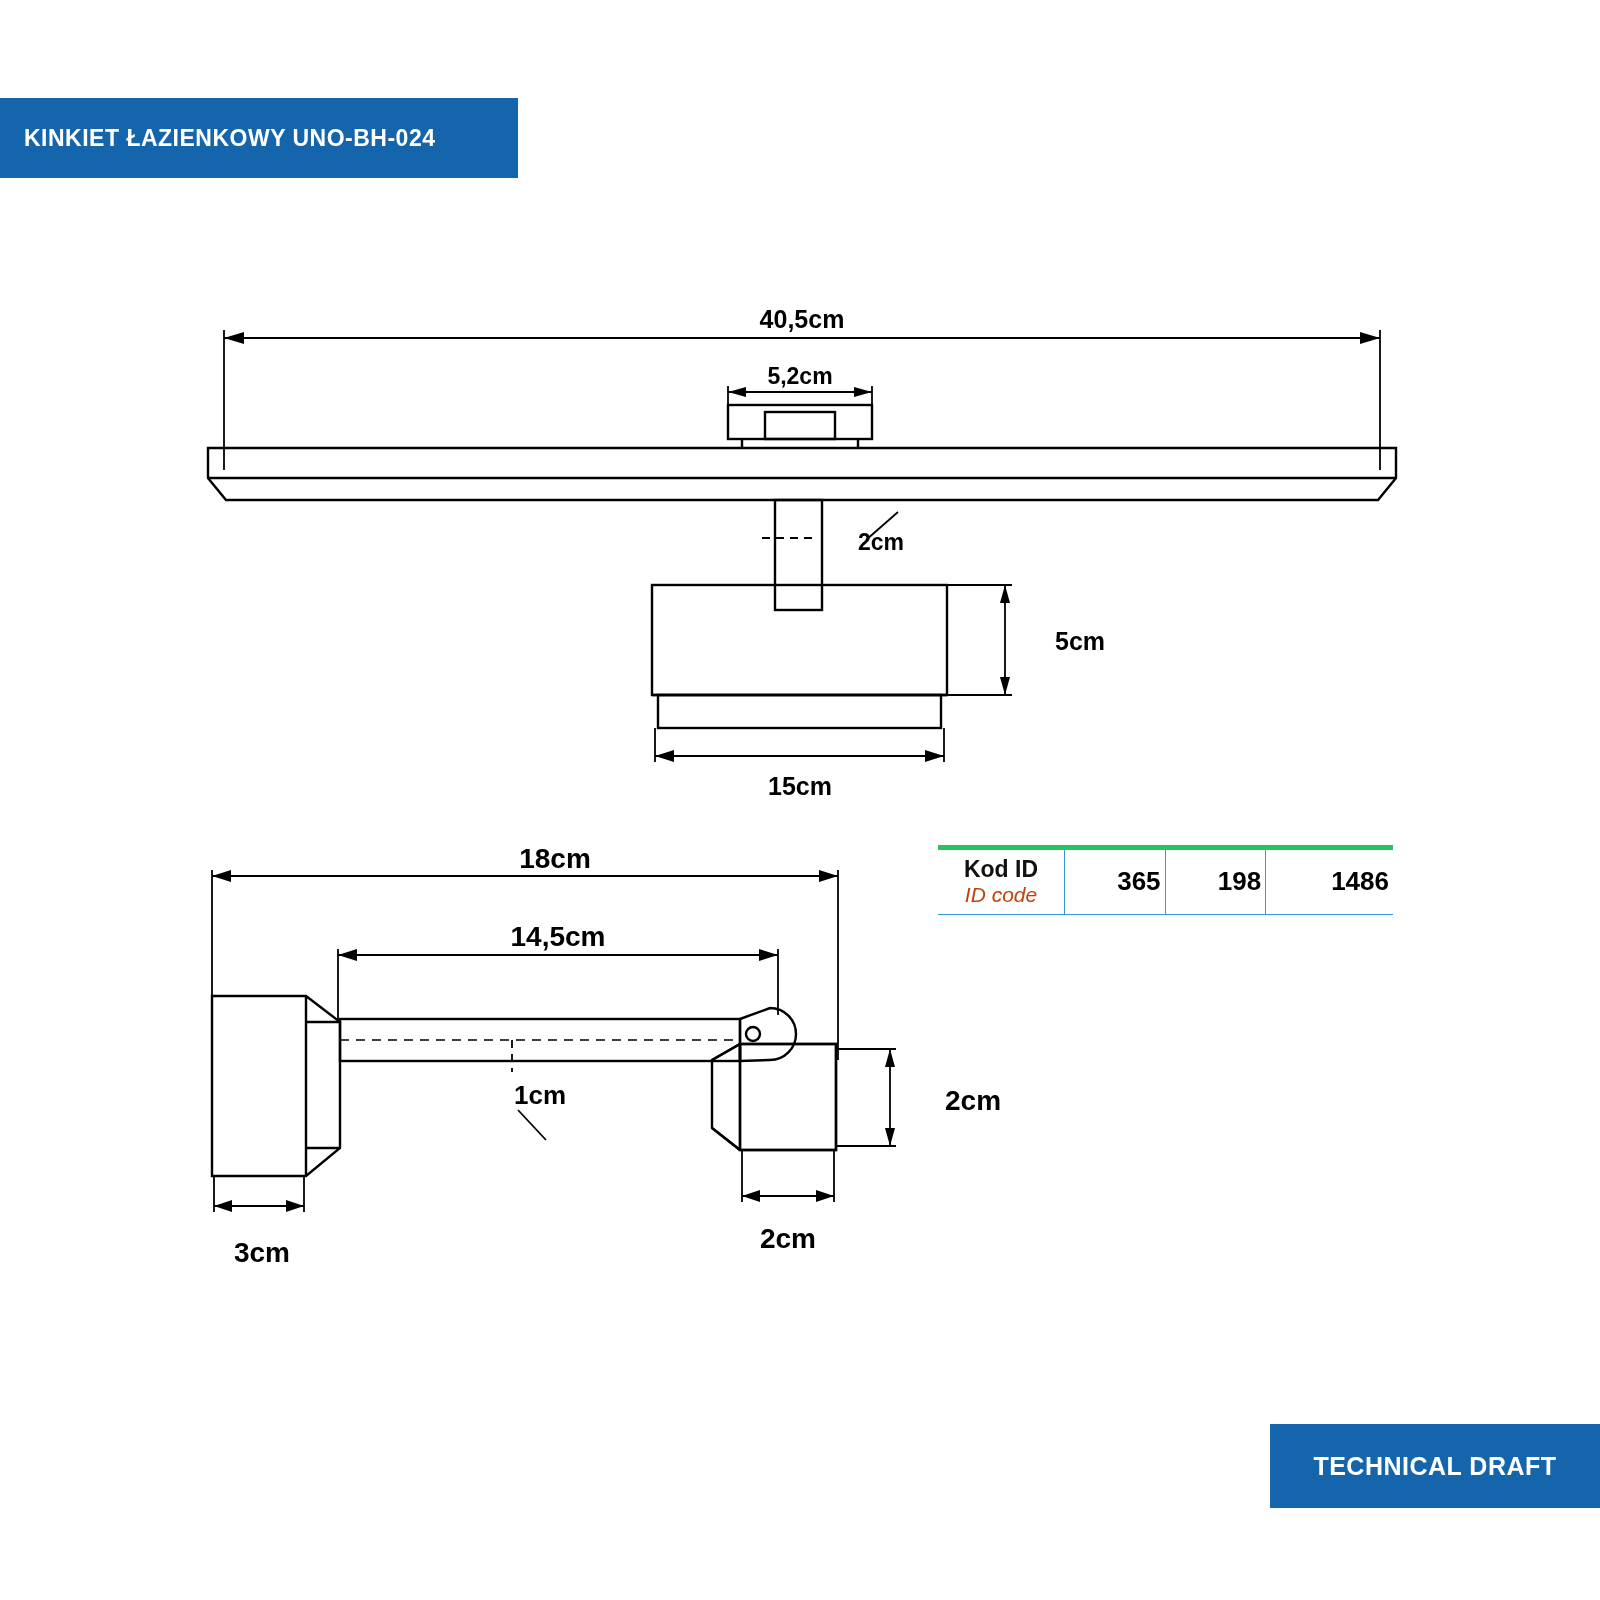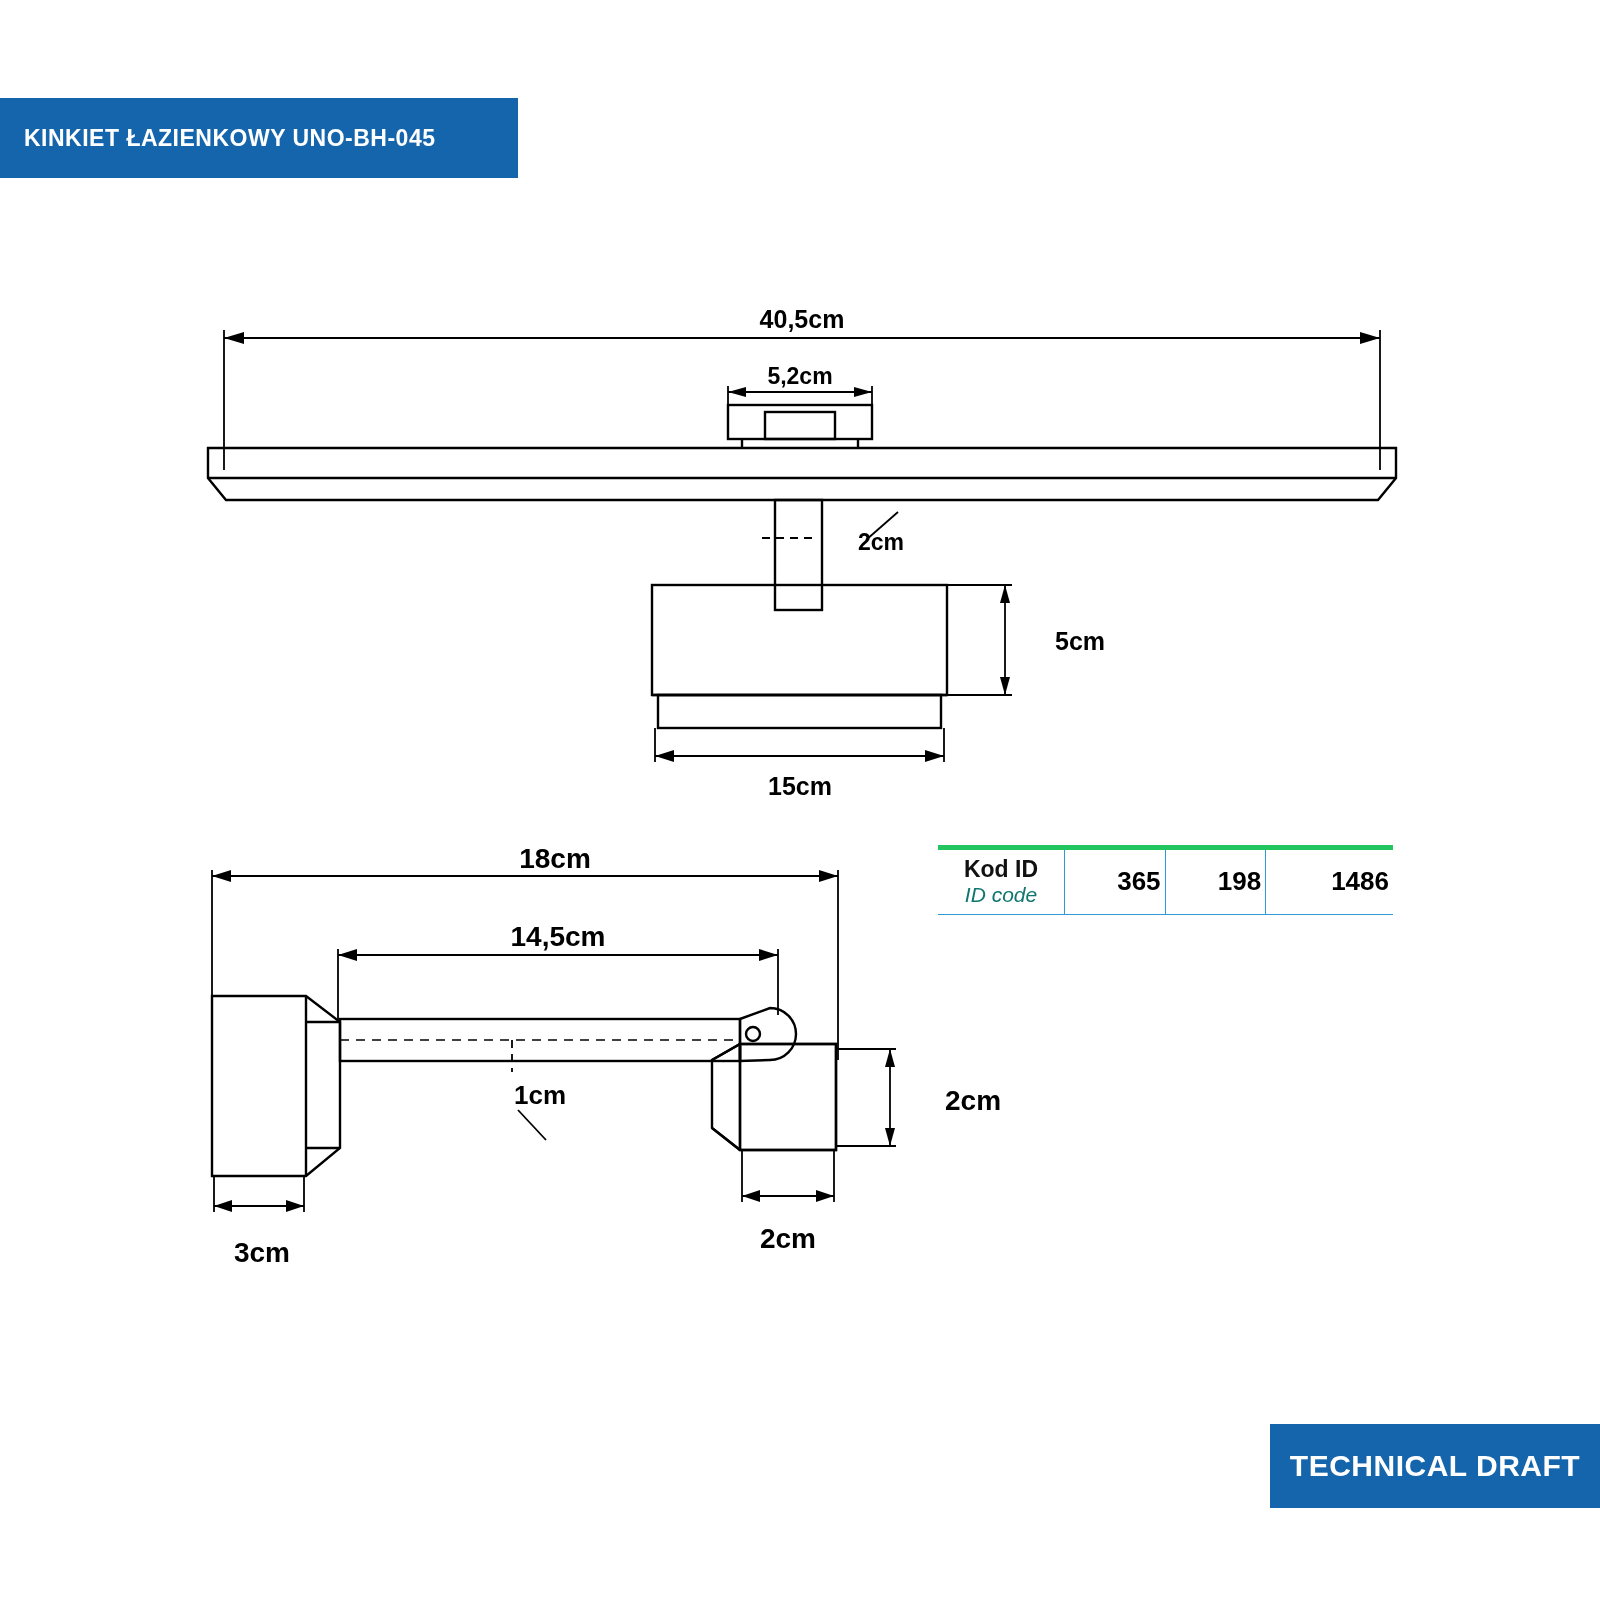--- a/index.html
+++ b/index.html
@@ -33,21 +33,21 @@
     padding-left: 24px;
     box-sizing: border-box;
     font-size: 23px;
   }
   #footer-banner {
     right: 0;
     bottom: 92px;
     width: 330px;
     height: 84px;
     justify-content: center;
-    font-size: 30px;
+    font-size: 25px;
   }
 
   
   #drawing {
     position: absolute;
     left: 0;
     top: 0;
     width: 1600px;
     height: 1600px;
   }
@@ -77,21 +77,21 @@
   #spec-table .pl {
     font-weight: bold;
     font-size: 23px;
     color: #111;
     line-height: 1.15;
     display: block;
   }
   #spec-table .en {
     font-style: italic;
     font-size: 21px;
-    color: #0f766e;
+    color: #c2410c;
     line-height: 1.2;
     display: block;
   }
   #spec-table .val-pl {
     font-weight: bold;
     font-size: 24px;
     display: block;
     line-height: 1.15;
   }
   #spec-table .val-en {
@@ -103,21 +103,21 @@
   #spec-table .idcell {
     font-weight: bold;
     font-size: 26px;
     text-align: right;
   }
 </style>
 </head>
 <body>
 
 <div class="banner" id="title-banner">
-  <span>KINKIET ŁAZIENKOWY UNO-BH-045</span>
+  <span>KINKIET ŁAZIENKOWY UNO-BH-024</span>
 </div>
 
 <svg id="drawing" viewBox="0 0 1600 1600">
 
   <g fill="none" stroke="#000" stroke-width="2.4" stroke-linejoin="miter">
 
     <g stroke-width="1.8">
       <line x1="224" y1="338" x2="1380" y2="338"></line>
       <line x1="224" y1="330" x2="224" y2="470"></line>
       <line x1="1380" y1="330" x2="1380" y2="470"></line>

